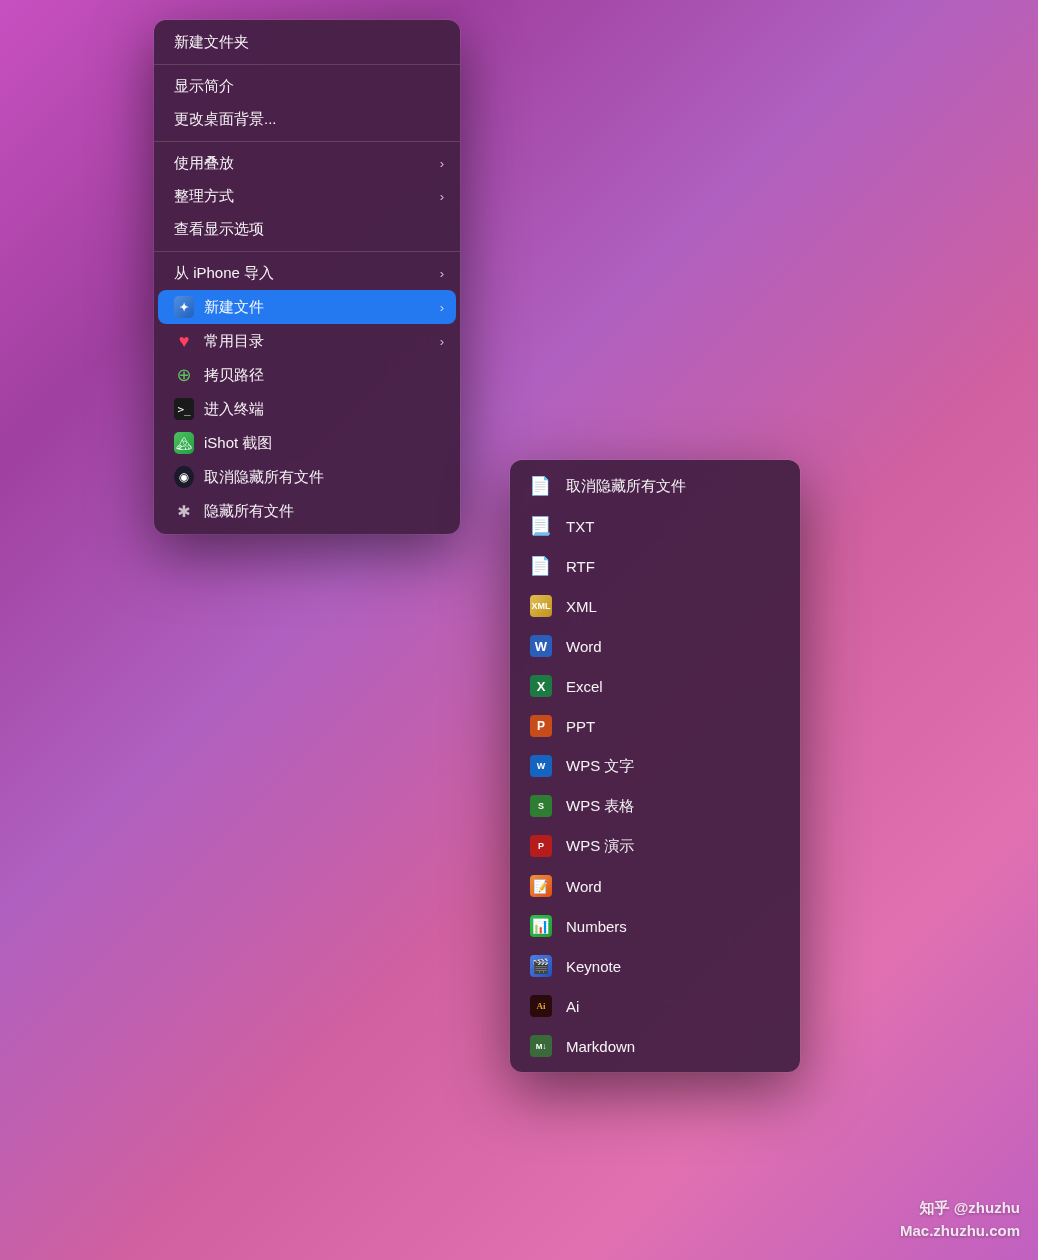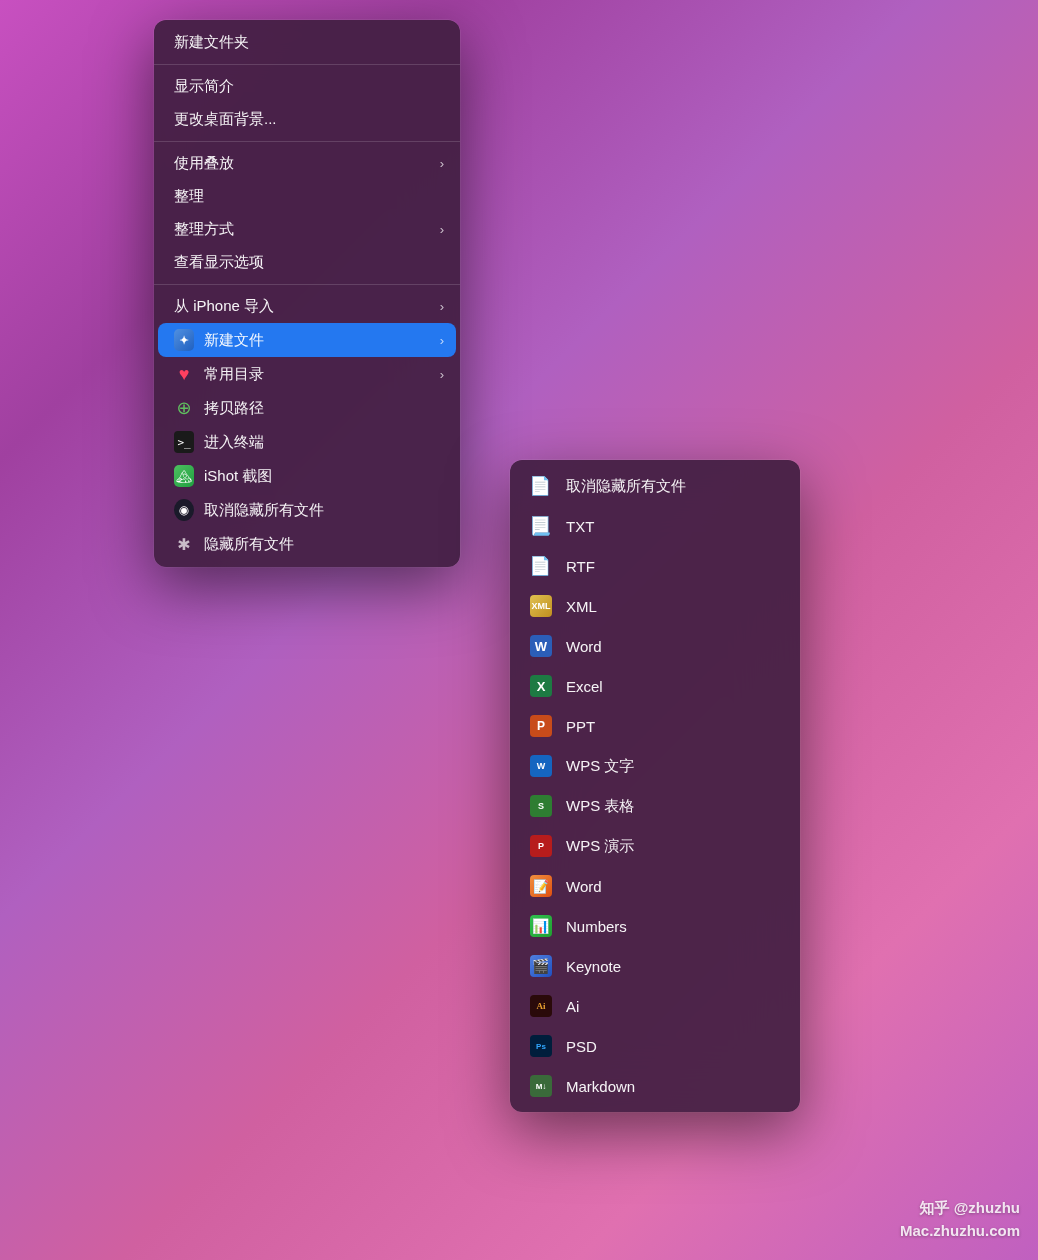--- a/index.html
+++ b/index.html
@@ -149,23 +149,20 @@
     <span>更改桌面背景...</span>
   </div>
 
   <div class="menu-separator"></div>
 
   <div class="menu-item">
     <span>使用叠放</span>
     <span class="arrow">›</span>
   </div>
   <div class="menu-item">
-    <span>整理</span>
-  </div>
-  <div class="menu-item">
     <span>整理方式</span>
     <span class="arrow">›</span>
   </div>
   <div class="menu-item">
     <span>查看显示选项</span>
   </div>
 
   <div class="menu-separator"></div>
 
   <div class="menu-item">
@@ -318,26 +315,20 @@
     <span>Keynote</span>
   </div>
 
   <div class="sub-menu-item">
     <span class="file-icon">
       <span style="background:#2a0a0a;border-radius:4px;width:22px;height:22px;display:inline-flex;align-items:center;justify-content:center;color:#e8a030;font-size:9px;font-weight:bold;font-family:serif;">Ai</span>
     </span>
     <span>Ai</span>
   </div>
 
-  <div class="sub-menu-item">
-    <span class="file-icon">
-      <span style="background:#001e3c;border-radius:4px;width:22px;height:22px;display:inline-flex;align-items:center;justify-content:center;color:#31a8ff;font-size:8px;font-weight:bold;">Ps</span>
-    </span>
-    <span>PSD</span>
-  </div>
 
   <div class="sub-menu-item">
     <span class="file-icon">
       <span style="background:#3a6a3a;border-radius:4px;width:22px;height:22px;display:inline-flex;align-items:center;justify-content:center;color:white;font-size:8px;font-weight:bold;">M↓</span>
     </span>
     <span>Markdown</span>
   </div>
 </div>
 
 <div class="watermark">

